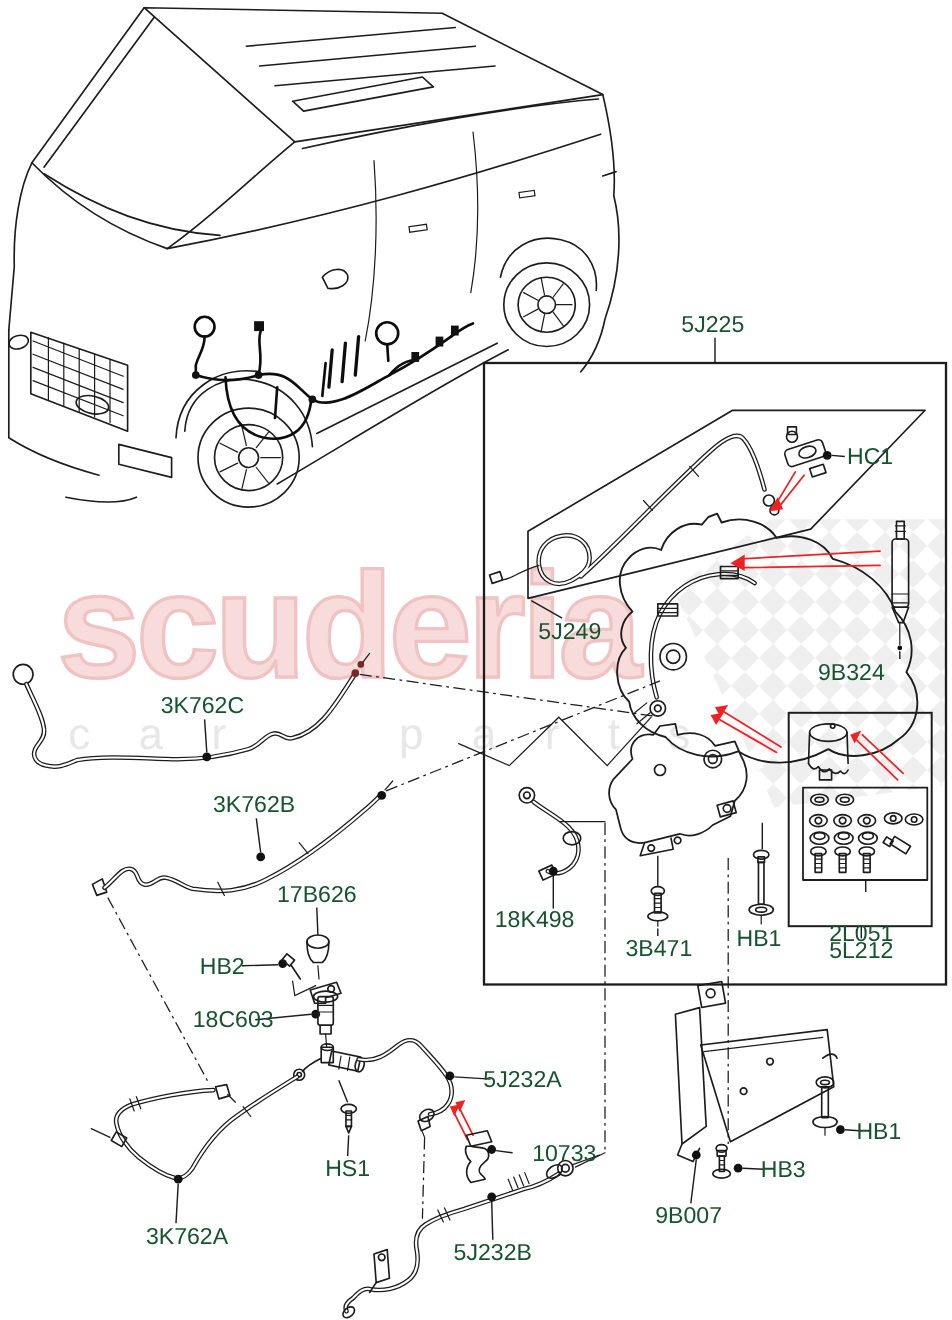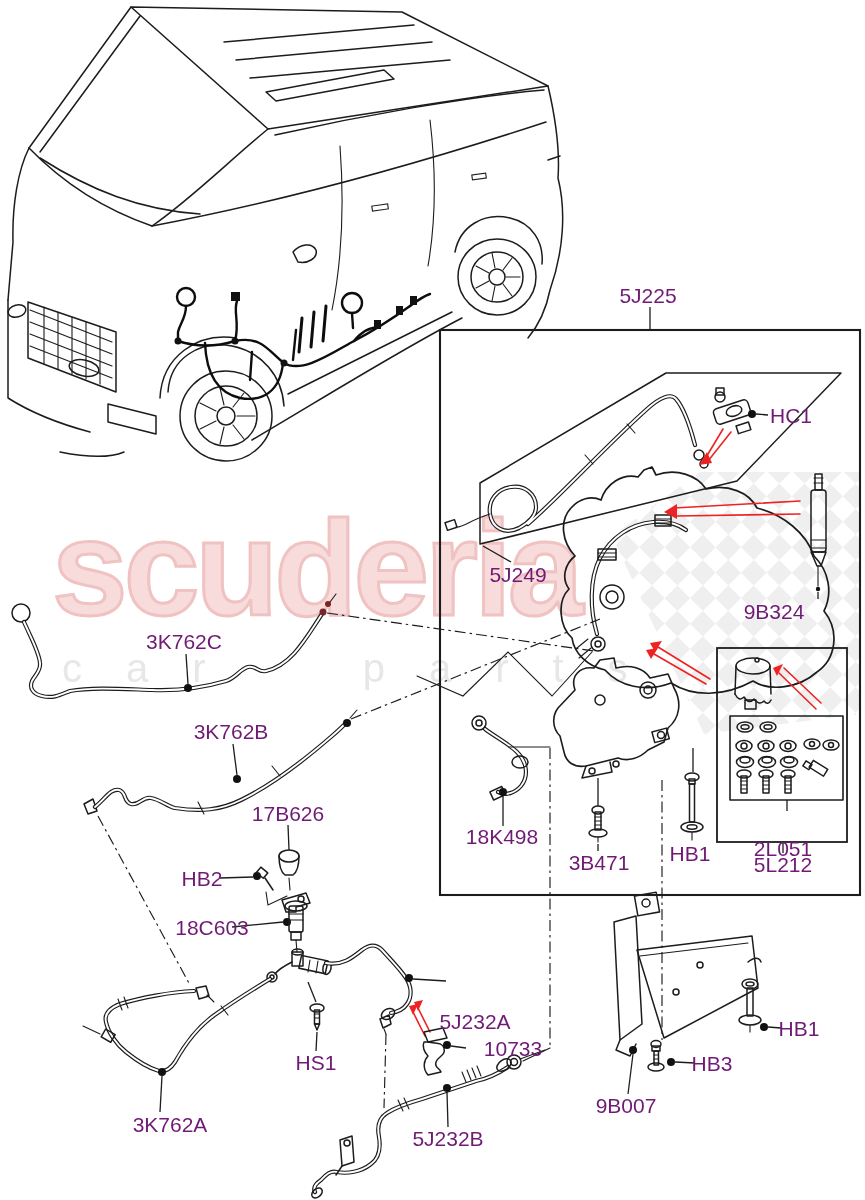--- a/index.html
+++ b/index.html
@@ -18,21 +18,21 @@
   svg .tube-o{stroke:#1c1c1c;fill:none;stroke-width:4.2;stroke-linecap:round;stroke-linejoin:round;}
   svg .tube-i{stroke:#ffffff;fill:none;stroke-width:1.9;stroke-linecap:round;stroke-linejoin:round;}
   svg .thk{stroke:#0d0d0d;fill:none;stroke-width:2.4;stroke-linecap:round;}
   svg .sl{stroke:#0d0d0d;fill:none;stroke-width:3;stroke-linecap:round;}
   svg .dot{fill:#111;stroke:none;}
   svg .fillb{fill:#111;stroke:none;}
   svg .red{stroke:#ee2222;fill:none;stroke-width:1.6;stroke-linecap:round;}
   svg .redf{fill:#ee2222;stroke:none;}
   svg .cl{stroke:#1c1c1c;fill:none;stroke-width:1.15;stroke-dasharray:11 4 2.5 4;}
   svg .maroon{fill:#7a2626;stroke:none;}
-  .lbl{position:absolute;transform:translate(-50%,-50%);font-size:21px;color:#701a75;
+  .lbl{position:absolute;transform:translate(-50%,-50%);font-size:21px;color:#14532d;
        white-space:nowrap;z-index:2;cursor:pointer;text-align:right;}
 </style>
 </head>
 <body>
 
 <div class="page">
 
   <div class="wm-brand">scuderia</div>
   <div class="wm-sub">car parts</div>
 
@@ -420,26 +420,26 @@
 
   <div class="lbl" style="left:648px;top:296px">5J225</div>
   <div class="lbl" style="left:791px;top:416px">HC1</div>
   <div class="lbl" style="left:518px;top:575px">5J249</div>
   <div class="lbl" style="left:774px;top:612px">9B324</div>
   <div class="lbl" style="left:184px;top:642px">3K762C</div>
   <div class="lbl" style="left:231px;top:732px">3K762B</div>
   <div class="lbl" style="left:288px;top:814px">17B626</div>
   <div class="lbl" style="left:202px;top:879px">HB2</div>
   <div class="lbl" style="left:212px;top:928px">18C603</div>
-  <div class="lbl" style="left:502px;top:837px">18K498</div>
+  <div class="lbl" style="left:486px;top:837px">18K498</div>
   <div class="lbl" style="left:599px;top:863px">3B471</div>
   <div class="lbl" style="left:690px;top:854px">HB1</div>
   <div class="lbl" style="left:783px;top:849px">2L051</div>
   <div class="lbl" style="left:783px;top:865px">5L212</div>
-  <div class="lbl" style="left:475px;top:1022px">5J232A</div>
+  <div class="lbl" style="left:475px;top:982px">5J232A</div>
   <div class="lbl" style="left:513px;top:1049px">10733</div>
   <div class="lbl" style="left:316px;top:1063px">HS1</div>
   <div class="lbl" style="left:170px;top:1125px">3K762A</div>
   <div class="lbl" style="left:448px;top:1139px">5J232B</div>
   <div class="lbl" style="left:626px;top:1106px">9B007</div>
   <div class="lbl" style="left:712px;top:1064px">HB3</div>
   <div class="lbl" style="left:799px;top:1029px">HB1</div>
 </div>
 
 </body></html>

